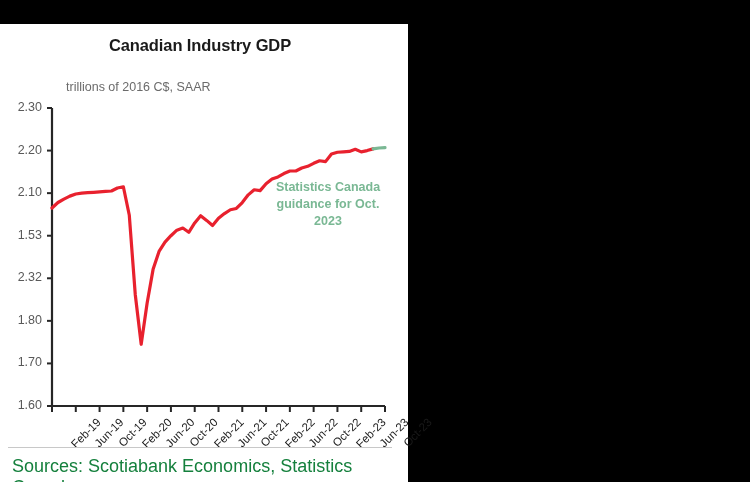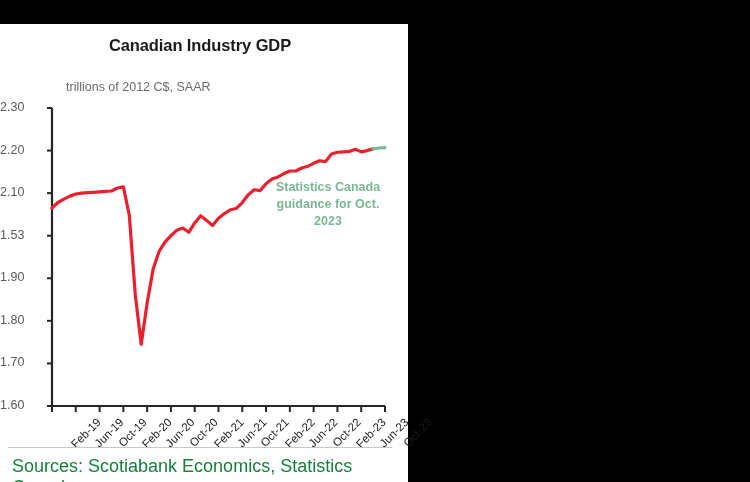--- a/index.html
+++ b/index.html
@@ -55,20 +55,21 @@
     width: 112px;
     text-align: center;
     font-size: 12.5px;
     font-weight: bold;
     color: #7ab894;
     line-height: 17px;
   }
   .ylabel {
     position: absolute;
     width: 42px;
+    text-align: right;
     font-size: 12.5px;
     color: #595959;
   }
   .xlabel {
     position: absolute;
     font-size: 11.5px;
     color: #1a1a1a;
     transform: rotate(-45deg);
     transform-origin: right top;
     white-space: nowrap;
@@ -89,21 +90,21 @@
     font-size: 18px;
     color: #15803d;
   }
 </style>
 </head>
 <body>
 
 <div id="chart-panel">
 
   <div id="chart-title">Canadian Industry GDP</div>
-  <div id="chart-subtitle">trillions of 2012 C$, SAAR</div>
+  <div id="chart-subtitle">trillions of 2016 C$, SAAR</div>
 
   <div id="annotation">Statistics Canada guidance for Oct. 2023</div>
 
   <svg id="plot-area" viewBox="0 0 400 458">
     <g id="axes-group">
         <line x1="52" y1="84" x2="52" y2="382" stroke="#262626" stroke-width="2.2"></line>
         <line x1="52" y1="382" x2="385" y2="382" stroke="#262626" stroke-width="2.2"></line>
       </g>
     <g id="ticks-group">
         <line x1="47" y1="382" x2="52" y2="382" stroke="#262626" stroke-width="2"></line>
@@ -131,21 +132,21 @@
         <line x1="385" y1="382" x2="385" y2="388" stroke="#262626" stroke-width="2"></line>
       </g>
     <path id="series-main" fill="none" stroke-width="3.2" stroke-linejoin="round" stroke-linecap="round" d="M52.00 184.04 L57.95 178.51 L63.89 175.10 L69.84 172.12 L75.79 169.99 L81.73 169.14 L87.68 168.72 L93.63 168.29 L99.57 167.87 L105.52 167.44 L111.46 167.01 L117.41 164.03 L123.36 162.76 L129.30 191.28 L135.25 270.46 L141.20 320.27 L147.14 278.98 L153.09 245.35 L159.04 227.47 L164.98 218.10 L170.93 211.71 L176.88 206.18 L182.82 204.05 L188.77 208.31 L194.71 198.94 L200.66 191.71 L206.61 196.39 L212.55 201.50 L218.50 194.26 L224.45 189.58 L230.39 185.75 L236.34 184.47 L242.29 178.51 L248.23 170.85 L254.18 165.74 L260.13 166.59 L266.07 159.78 L272.02 155.09 L277.96 152.97 L283.91 149.56 L289.86 147.01 L295.80 147.01 L301.75 144.03 L307.70 142.32 L313.64 139.34 L319.59 136.79 L325.54 137.64 L331.48 129.98 L337.43 128.27 L343.38 127.85 L349.32 127.42 L355.27 125.29 L361.21 127.85 L367.16 126.57 L373.11 124.87" stroke="#e8212e"></path>
     <path id="series-guidance" fill="none" stroke-width="3.2" stroke-linejoin="round" stroke-linecap="round" d="M373.11 124.87 L379.05 124.02 L385.00 123.59" stroke="#7ab894"></path>
   </svg>
 
   <div id="ylabels-container">
       <div class="ylabel" style="left: 0px; top: 374px;">1.60</div>
       <div class="ylabel" style="left: 0px; top: 331.429px;">1.70</div>
       <div class="ylabel" style="left: 0px; top: 288.857px;">1.80</div>
-      <div class="ylabel" style="left: 0px; top: 246.286px;">1.90</div>
+      <div class="ylabel" style="left: 0px; top: 246.286px;">2.32</div>
       <div class="ylabel" style="left: 0px; top: 203.714px;">1.53</div>
       <div class="ylabel" style="left: 0px; top: 161.143px;">2.10</div>
       <div class="ylabel" style="left: 0px; top: 118.571px;">2.20</div>
       <div class="ylabel" style="left: 0px; top: 76px;">2.30</div>
     </div>
   <div id="xlabels-container">
       <div class="xlabel" style="left: 58px; top: 392px;">Feb-19</div>
       <div class="xlabel" style="left: 81.7857px; top: 392px;">Jun-19</div>
       <div class="xlabel" style="left: 105.571px; top: 392px;">Oct-19</div>
       <div class="xlabel" style="left: 129.357px; top: 392px;">Feb-20</div>

